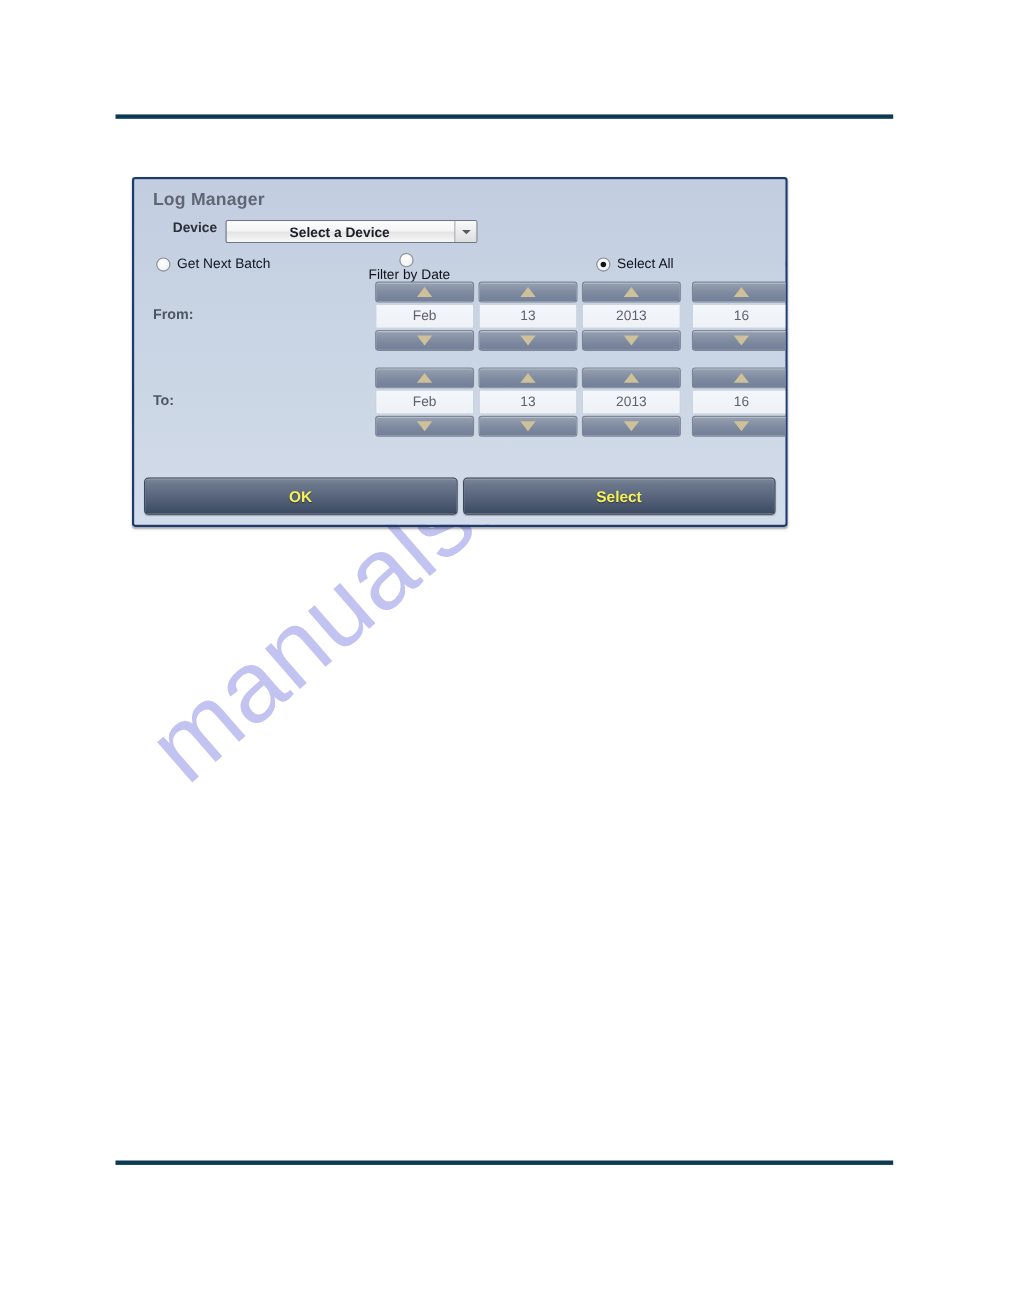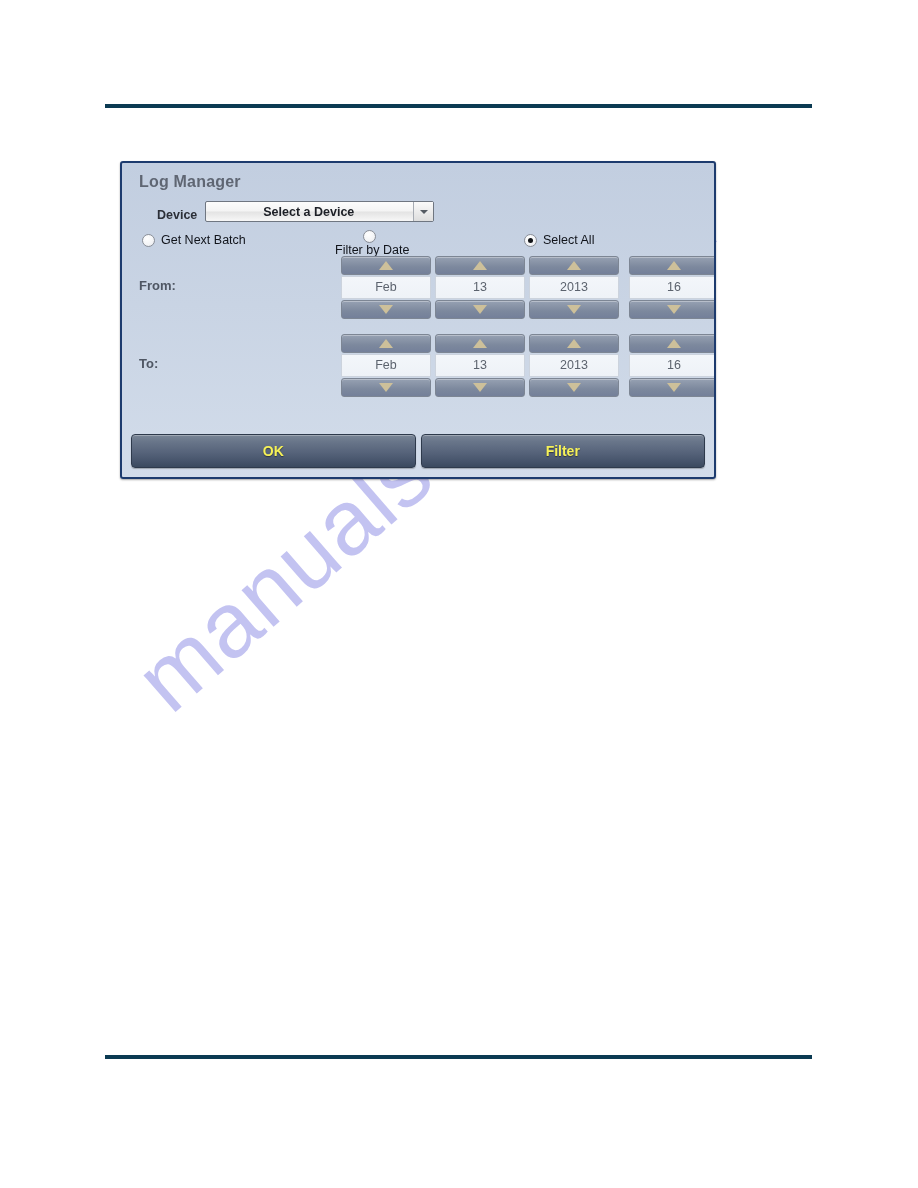--- a/index.html
+++ b/index.html
@@ -99,21 +99,21 @@
   .tab-btn.active {
     color: #f2ff2e;
     border: 1px solid #1c5c14;
     background: linear-gradient(180deg, #58c230 0%, #35a80f 22%, #2d9c0b 55%, #1f8a06 85%, #1a7d04 100%);
     box-shadow: inset 0 1px 0 rgba(255,255,255,.38), 0 1px 1px rgba(0,0,0,.25);
   }
 
   
   .device-row {
     display: flex;
-    align-items: flex-end;
+    align-items: flex-start;
     margin-top: 7px;
     margin-left: 26px;
     height: 22px;
   }
   .device-label {
     font-size: 12.5px;
     font-weight: bold;
     color: #2b2f38;
     margin-right: 8px;
   }
@@ -166,21 +166,21 @@
   .radio-item {
     position: absolute;
     top: 0;
     display: flex;
     align-items: center;
     cursor: pointer;
     height: 20px;
   }
   #radio-get-next-batch { left: 3px; }
   #radio-filter-by-date { left: 196px; flex-direction: column; }
-  #radio-select-all     { left: 385px; }
+  #radio-select-all     { left: 403px; }
 
   .radio-circle {
     width: 13px;
     height: 13px;
     border-radius: 50%;
     box-sizing: border-box;
     border: 1px solid #8a8f98;
     background: radial-gradient(circle at 38% 32%, #ffffff 0%, #f3f4f6 60%, #dfe2e7 100%);
     margin-right: 6px;
     position: relative;
@@ -408,18 +408,18 @@
 
     </div>
 
   </div>
 
   <div class="footer-row">
     <div class="footer-btn">
       <span>OK</span>
     </div>
     <div class="footer-btn">
-      <span>Filter</span>
+      <span>Select</span>
     </div>
   </div>
 </div>
 
 <div class="page-rule" id="rule-bottom"></div>
 
 </body></html>

